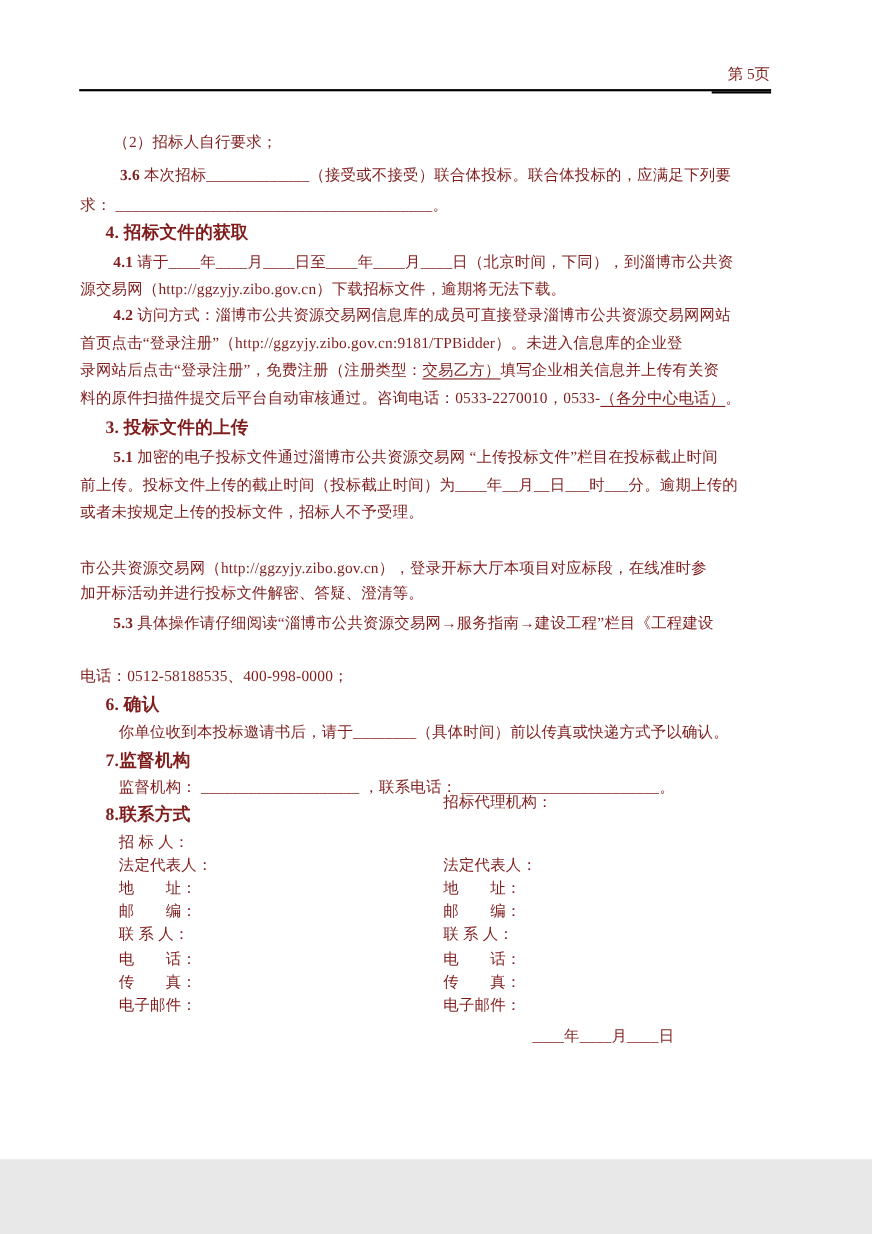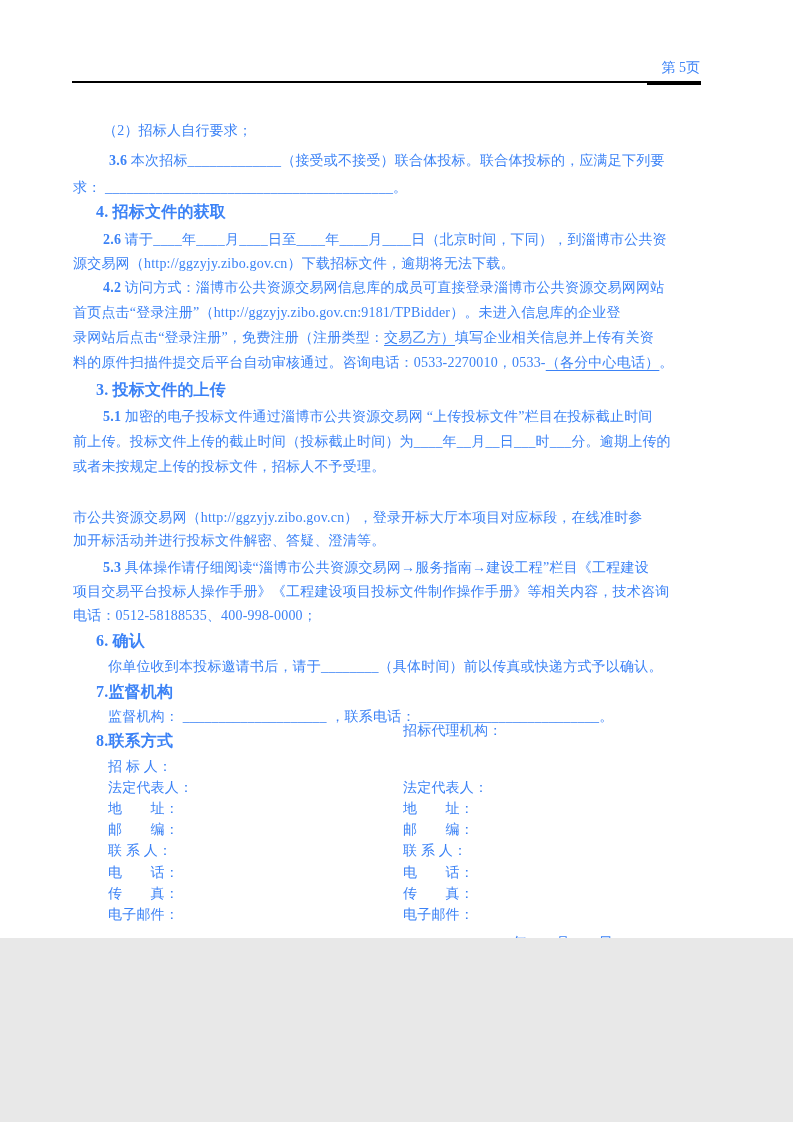--- a/index.html
+++ b/index.html
@@ -1,18 +1,18 @@
 <!DOCTYPE html>
 <html><head>
 <meta charset="utf-8">
 <style>
   html,body{margin:0;padding:0;background:#e8e8e8;}
   .page{
-    position:relative;width:793px;height:938px;background:#ffffff;
-    overflow:hidden;margin:0;color:#3b82f6;
+    position:relative;width:793px;height:1054px;background:#ffffff;
+    overflow:hidden;margin:0;color:#7f1d1d;
     font-family:"Liberation Serif","DejaVu Serif",serif;
   }
   .line{position:absolute;font-size:14px;line-height:20px;white-space:nowrap;letter-spacing:0.2px;}
   .heading{font-weight:bold;font-size:16px;}
   .num{font-weight:bold;}
   .u{text-decoration:underline;text-underline-offset:3px;}
   .pagenum{position:absolute;top:59px;left:560px;width:140px;text-align:right;font-size:14px;}
   .header-rule{position:absolute;left:72px;top:81px;width:629px;height:2px;background:#000;}
   .pagenum-underline{position:absolute;left:647px;top:83px;width:54px;height:2px;background:#000;}
 </style>
@@ -23,35 +23,34 @@
 
   <span class="pagenum">第 5页</span>
   <div class="header-rule"></div>
   <div class="pagenum-underline"></div>
 
   <div class="line" style="top:121px;left:103px">（2）招标人自行要求；</div>
   <div class="line" style="top:151px;left:109px"><span class="num">3.6</span><span> 本次招标_____________（接受或不接受）联合体投标。联合体投标的，应满足下列要</span></div>
   <div class="line" style="top:178px;left:73px"><span>求： </span><span>________________________________________</span><span>。</span></div>
 
   <div class="line heading" style="top:202px;left:96px">4. 招标文件的获取</div>
-  <div class="line" style="top:230px;left:103px"><span class="num">2.6</span><span> 请于____年____月____日至____年____月____日（北京时间，下同），到淄博市公共资</span></div>
+  <div class="line" style="top:230px;left:103px"><span class="num">4.1</span><span> 请于____年____月____日至____年____月____日（北京时间，下同），到淄博市公共资</span></div>
   <div class="line" style="top:254px;left:73px">源交易网（http://ggzyjy.zibo.gov.cn）下载招标文件，逾期将无法下载。</div>
   <div class="line" style="top:278px;left:103px"><span class="num">4.2</span><span> 访问方式：淄博市公共资源交易网信息库的成员可直接登录淄博市公共资源交易网网站</span></div>
   <div class="line" style="top:303px;left:73px">首页点击“登录注册”（http://ggzyjy.zibo.gov.cn:9181/TPBidder）。未进入信息库的企业登</div>
   <div class="line" style="top:328px;left:73px"><span>录网站后点击“登录注册”，免费注册（注册类型：</span><span class="u">交易乙方）</span><span>填写企业相关信息并上传有关资</span></div>
   <div class="line" style="top:353px;left:73px"><span>料的原件扫描件提交后平台自动审核通过。咨询电话：0533-2270010，0533-</span><span class="u">（各分中心电话）</span><span>。</span></div>
 
   <div class="line heading" style="top:380px;left:96px">3. 投标文件的上传</div>
   <div class="line" style="top:407px;left:103px"><span class="num">5.1</span><span> 加密的电子投标文件通过淄博市公共资源交易网 “上传投标文件”栏目在投标截止时间</span></div>
   <div class="line" style="top:457px;left:73px">或者未按规定上传的投标文件，招标人不予受理。</div>
   <div class="line" style="top:432px;left:73px">前上传。投标文件上传的截止时间（投标截止时间）为____年__月__日___时___分。逾期上传的</div>
   <div class="line" style="top:531px;left:73px">加开标活动并进行投标文件解密、答疑、澄清等。</div>
   <div class="line" style="top:508px;left:73px">市公共资源交易网（http://ggzyjy.zibo.gov.cn），登录开标大厅本项目对应标段，在线准时参</div>
   <div class="line" style="top:558px;left:103px"><span class="num">5.3</span><span> 具体操作请仔细阅读“淄博市公共资源交易网→服务指南→建设工程”栏目《工程建设</span></div>
-  <div class="line" style="top:582px;left:73px">项目交易平台投标人操作手册》《工程建设项目投标文件制作操作手册》等相关内容，技术咨询</div>
   <div class="line" style="top:606px;left:73px">电话：0512-58188535、400-998-0000；</div>
 
   <div class="line heading" style="top:631px;left:96px">6. 确认</div>
   <div class="line" style="top:657px;left:108px">你单位收到本投标邀请书后，请于________（具体时间）前以传真或快递方式予以确认。</div>
 
   <div class="line heading" style="top:682px;left:96px">7.监督机构</div>
   <div class="line" style="top:707px;left:108px"><span>监督机构： </span><span>____________________</span><span> ，联系电话： </span><span>_________________________</span><span>。</span></div>
 
   <div class="line heading" style="top:731px;left:96px">8.联系方式</div>
 

